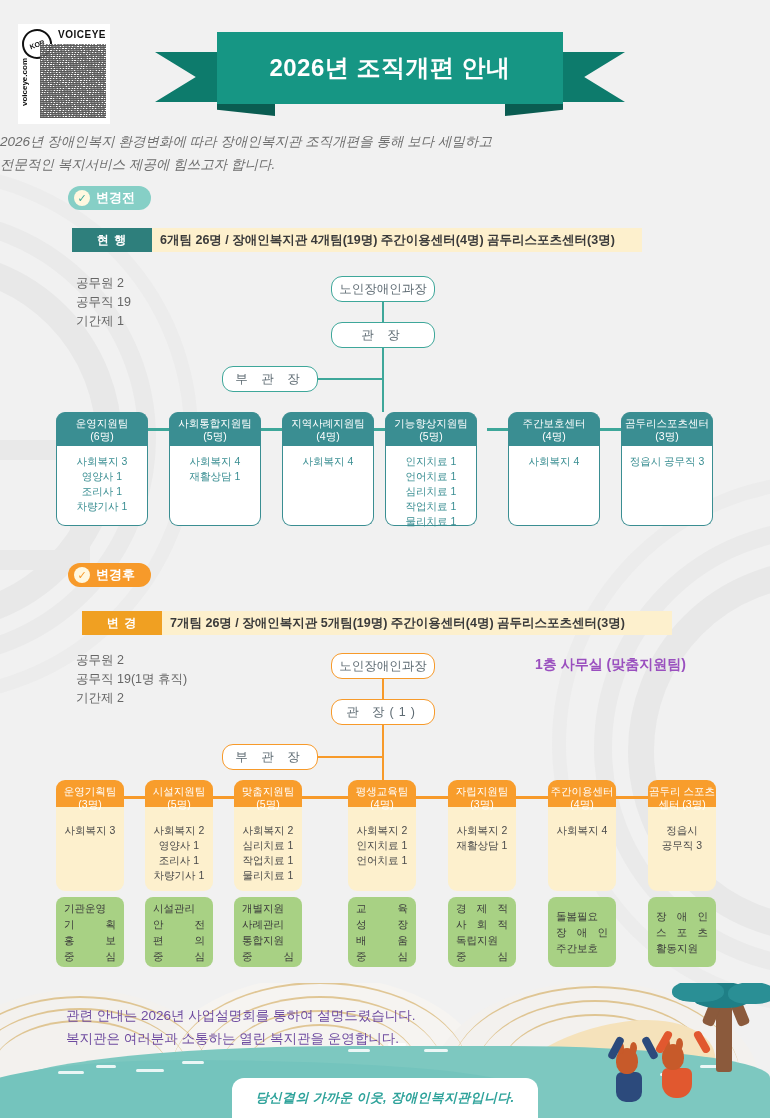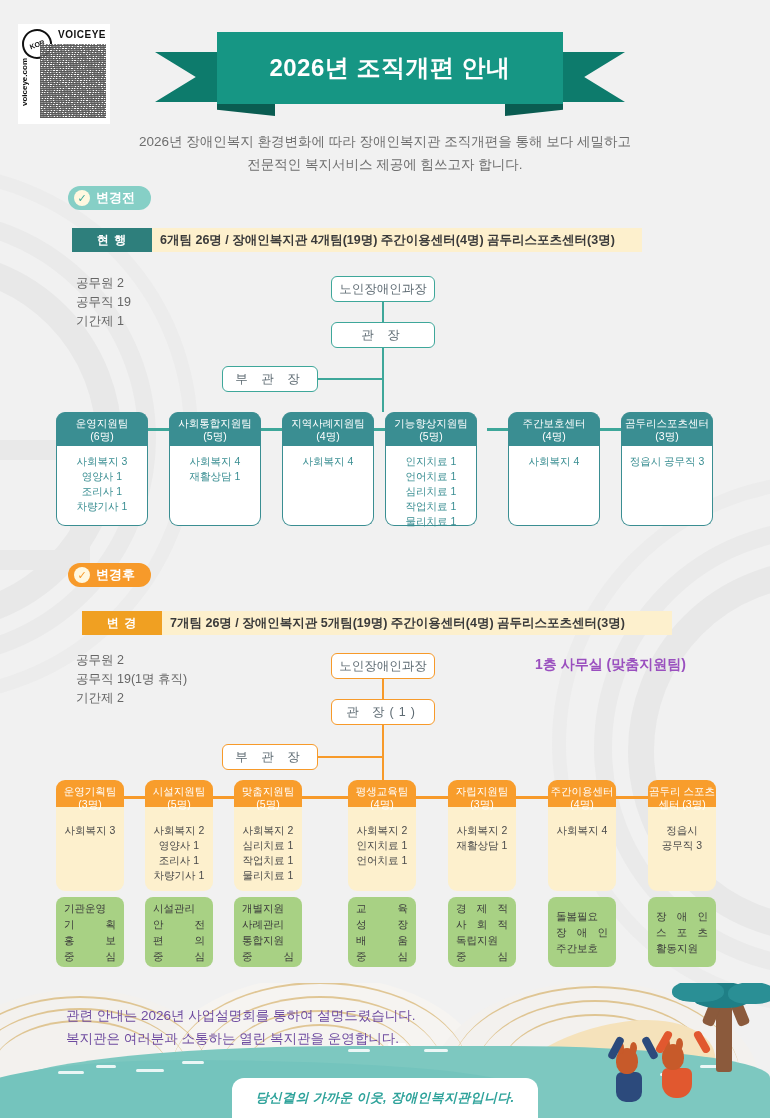--- a/index.html
+++ b/index.html
@@ -44,22 +44,22 @@
   .ribbon .wing.right{right:0;clip-path:polygon(0 0,100% 0,66% 50%,100% 100%,0 100%);}
   .ribbon .fold-l{position:absolute;left:62px;top:72px;width:58px;height:14px;background:#0a5c51;
                   clip-path:polygon(0 0,100% 0,100% 100%,0 55%);}
   .ribbon .fold-r{position:absolute;right:62px;top:72px;width:58px;height:14px;background:#0a5c51;
                   clip-path:polygon(0 0,100% 0,100% 55%,0 100%);}
   .ribbon .body{position:absolute;left:62px;top:2px;right:62px;height:72px;background:#169684;
                 display:flex;align-items:center;justify-content:center;}
   .ribbon .body .t{color:#fff;font-size:24px;font-weight:bold;letter-spacing:.5px;}
 
   
-  .intro{position:absolute;left:0;top:130px;width:770px;text-align:center;color:#6e6e6e;
-         font-size:13.5px;line-height:23px;}
+  .intro{position:absolute;left:0;top:130px;width:770px;color:#6e6e6e;
+         font-size:13.5px;line-height:23px;font-style:italic;}
 
   
   .badge{position:absolute;display:flex;align-items:center;gap:6px;height:24px;
          padding:0 16px 0 6px;border-radius:13px;color:#fff;font-size:13px;font-weight:bold;}
   .badge.before{left:68px;top:186px;background:#86cfc6;}
   .badge.after{left:68px;top:563px;background:#f79a2a;}
   .badge .chk{width:16px;height:16px;border-radius:50%;background:#fff8e0;
               display:flex;align-items:center;justify-content:center;font-size:11px;line-height:1;}
   .badge.before .chk{color:#3aa99a;}
   .badge.after  .chk{color:#f79a2a;}
@@ -77,21 +77,21 @@
 
   
   .counts{position:absolute;font-size:12.5px;line-height:19px;color:#666;}
   .counts.before{left:76px;top:274px;}
   .counts.after{left:76px;top:651px;}
 
   
   .note{position:absolute;left:535px;top:656px;font-size:14px;font-weight:bold;color:#9a4fbf;}
 
   
-  .node{position:absolute;background:#fff;border-radius:6px;display:flex;align-items:center;
+  .node{position:absolute;background:#fff;border-radius:11px;display:flex;align-items:center;
         justify-content:center;font-size:12.5px;color:#5d6a72;box-sizing:border-box;}
   .node.teal{border:1.6px solid #3ea79a;}
   .node.orange{border:1.6px solid #f79a2a;}
   .node .sp{letter-spacing:5px;}
 
   
   .conn{position:absolute;}
   .conn.teal{background:#3ea79a;}
   .conn.orange{background:#f79a2a;}
 

